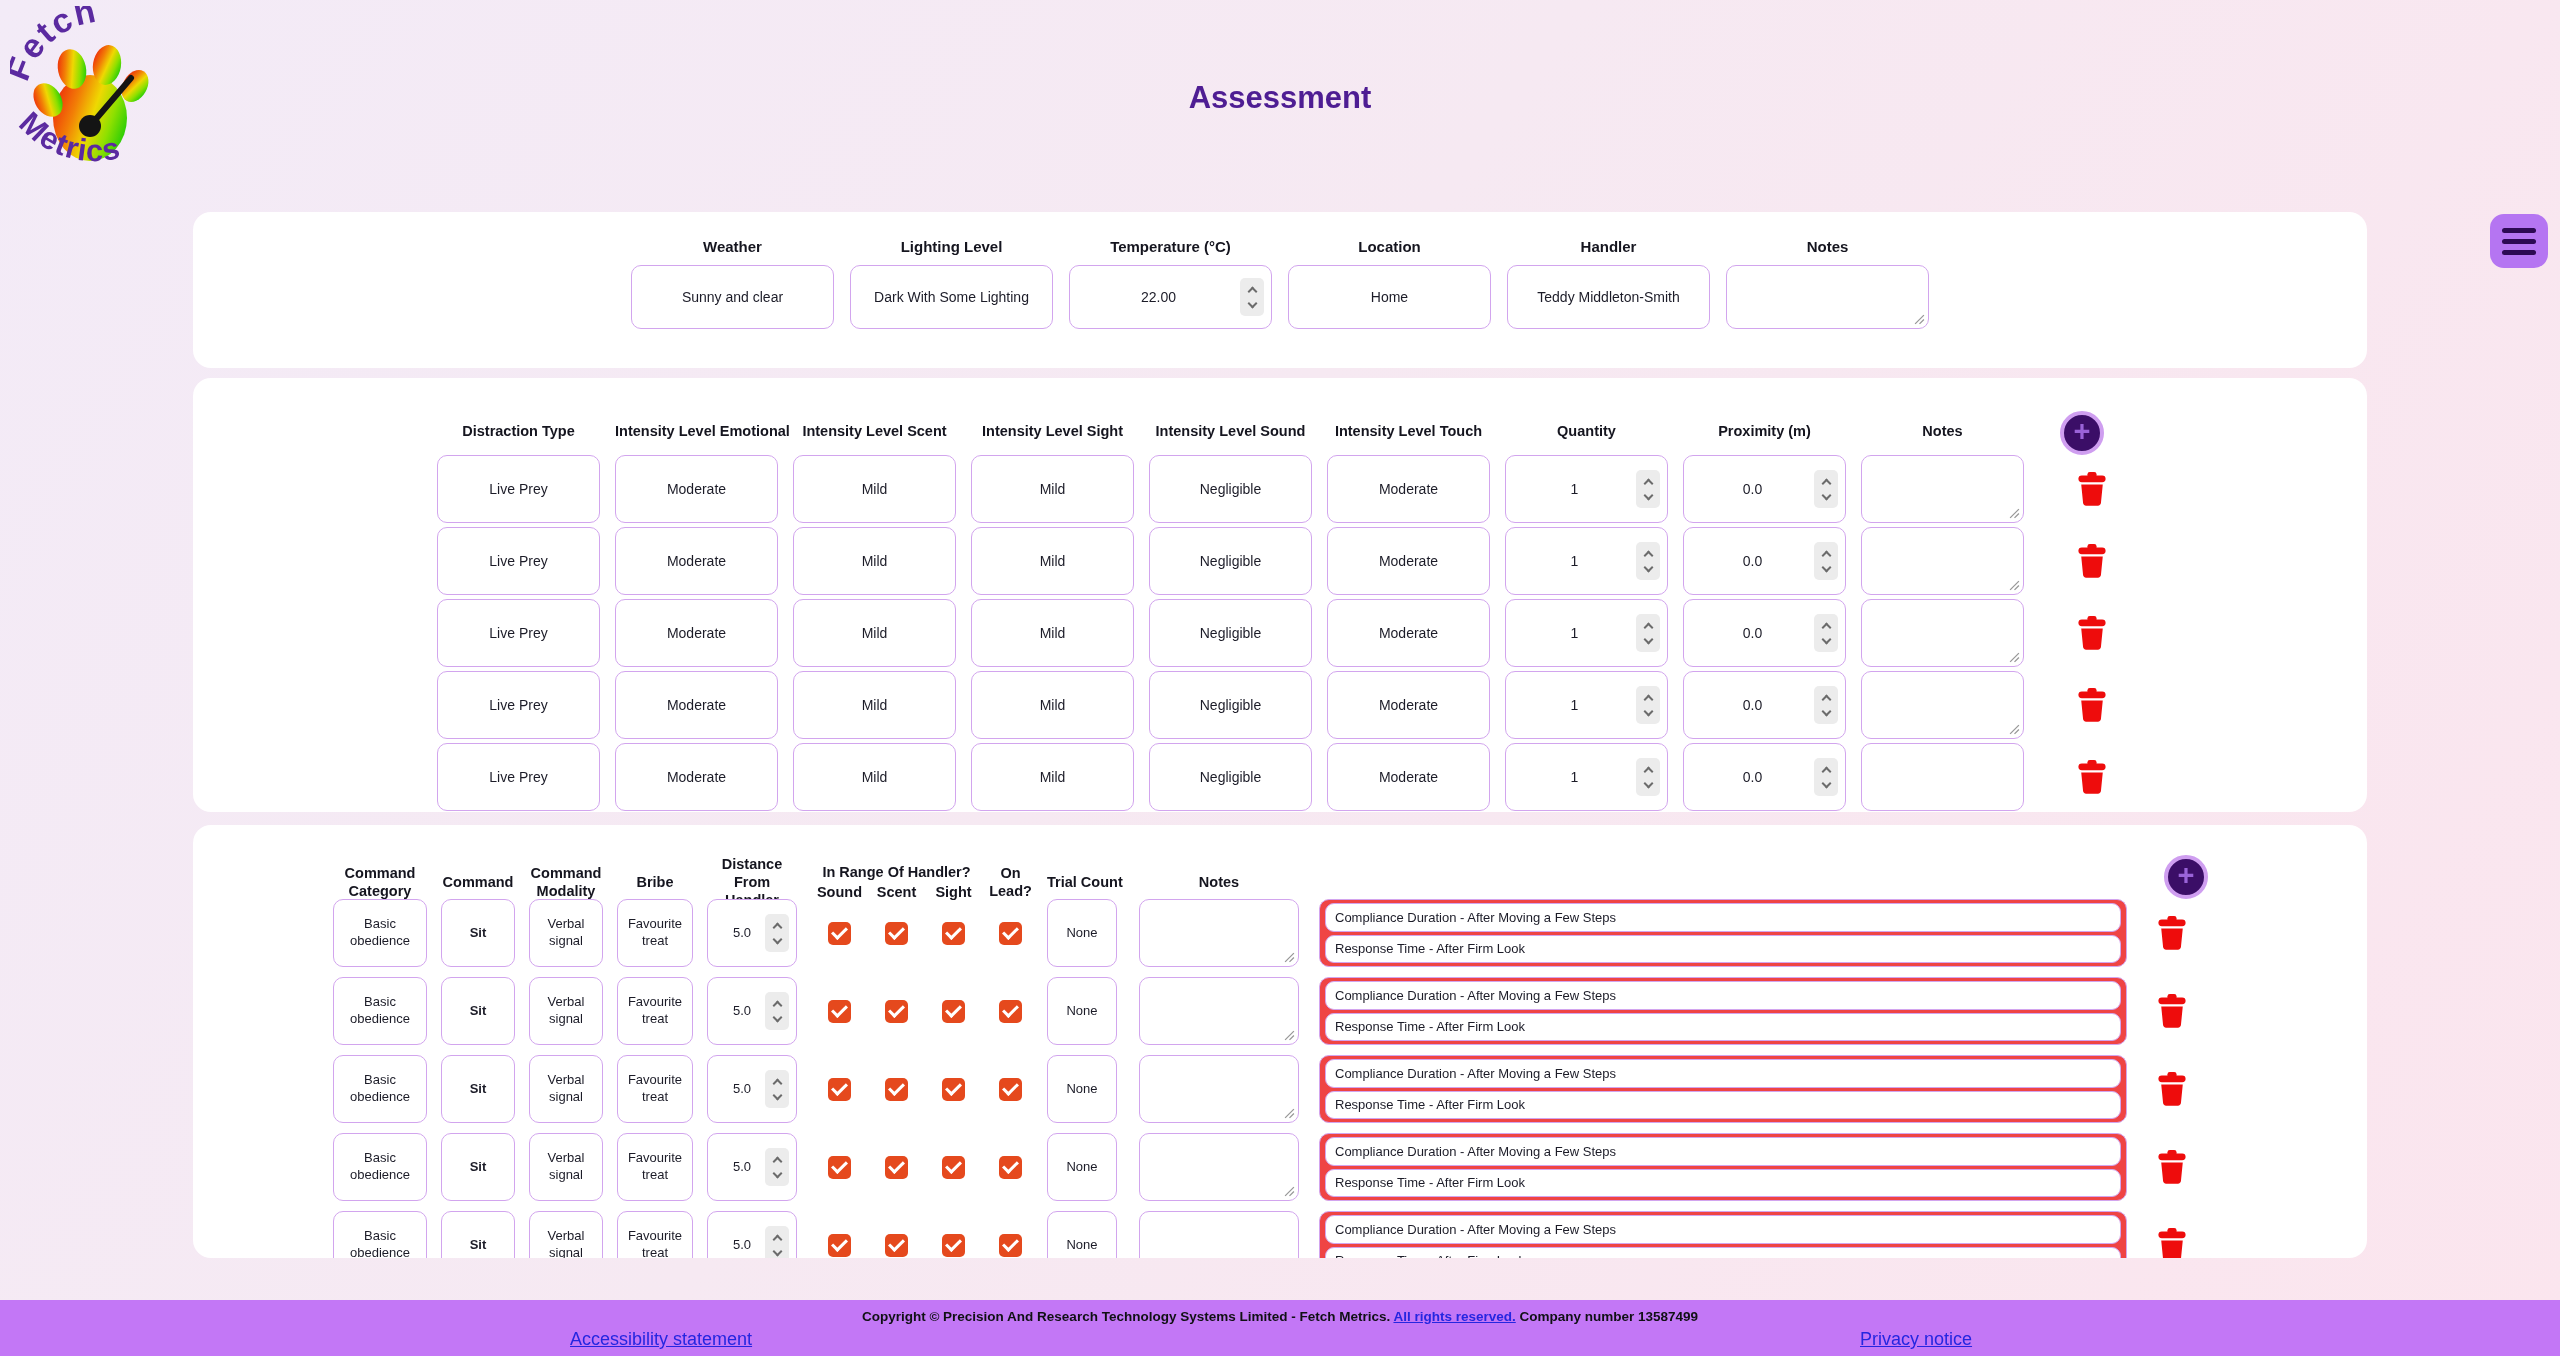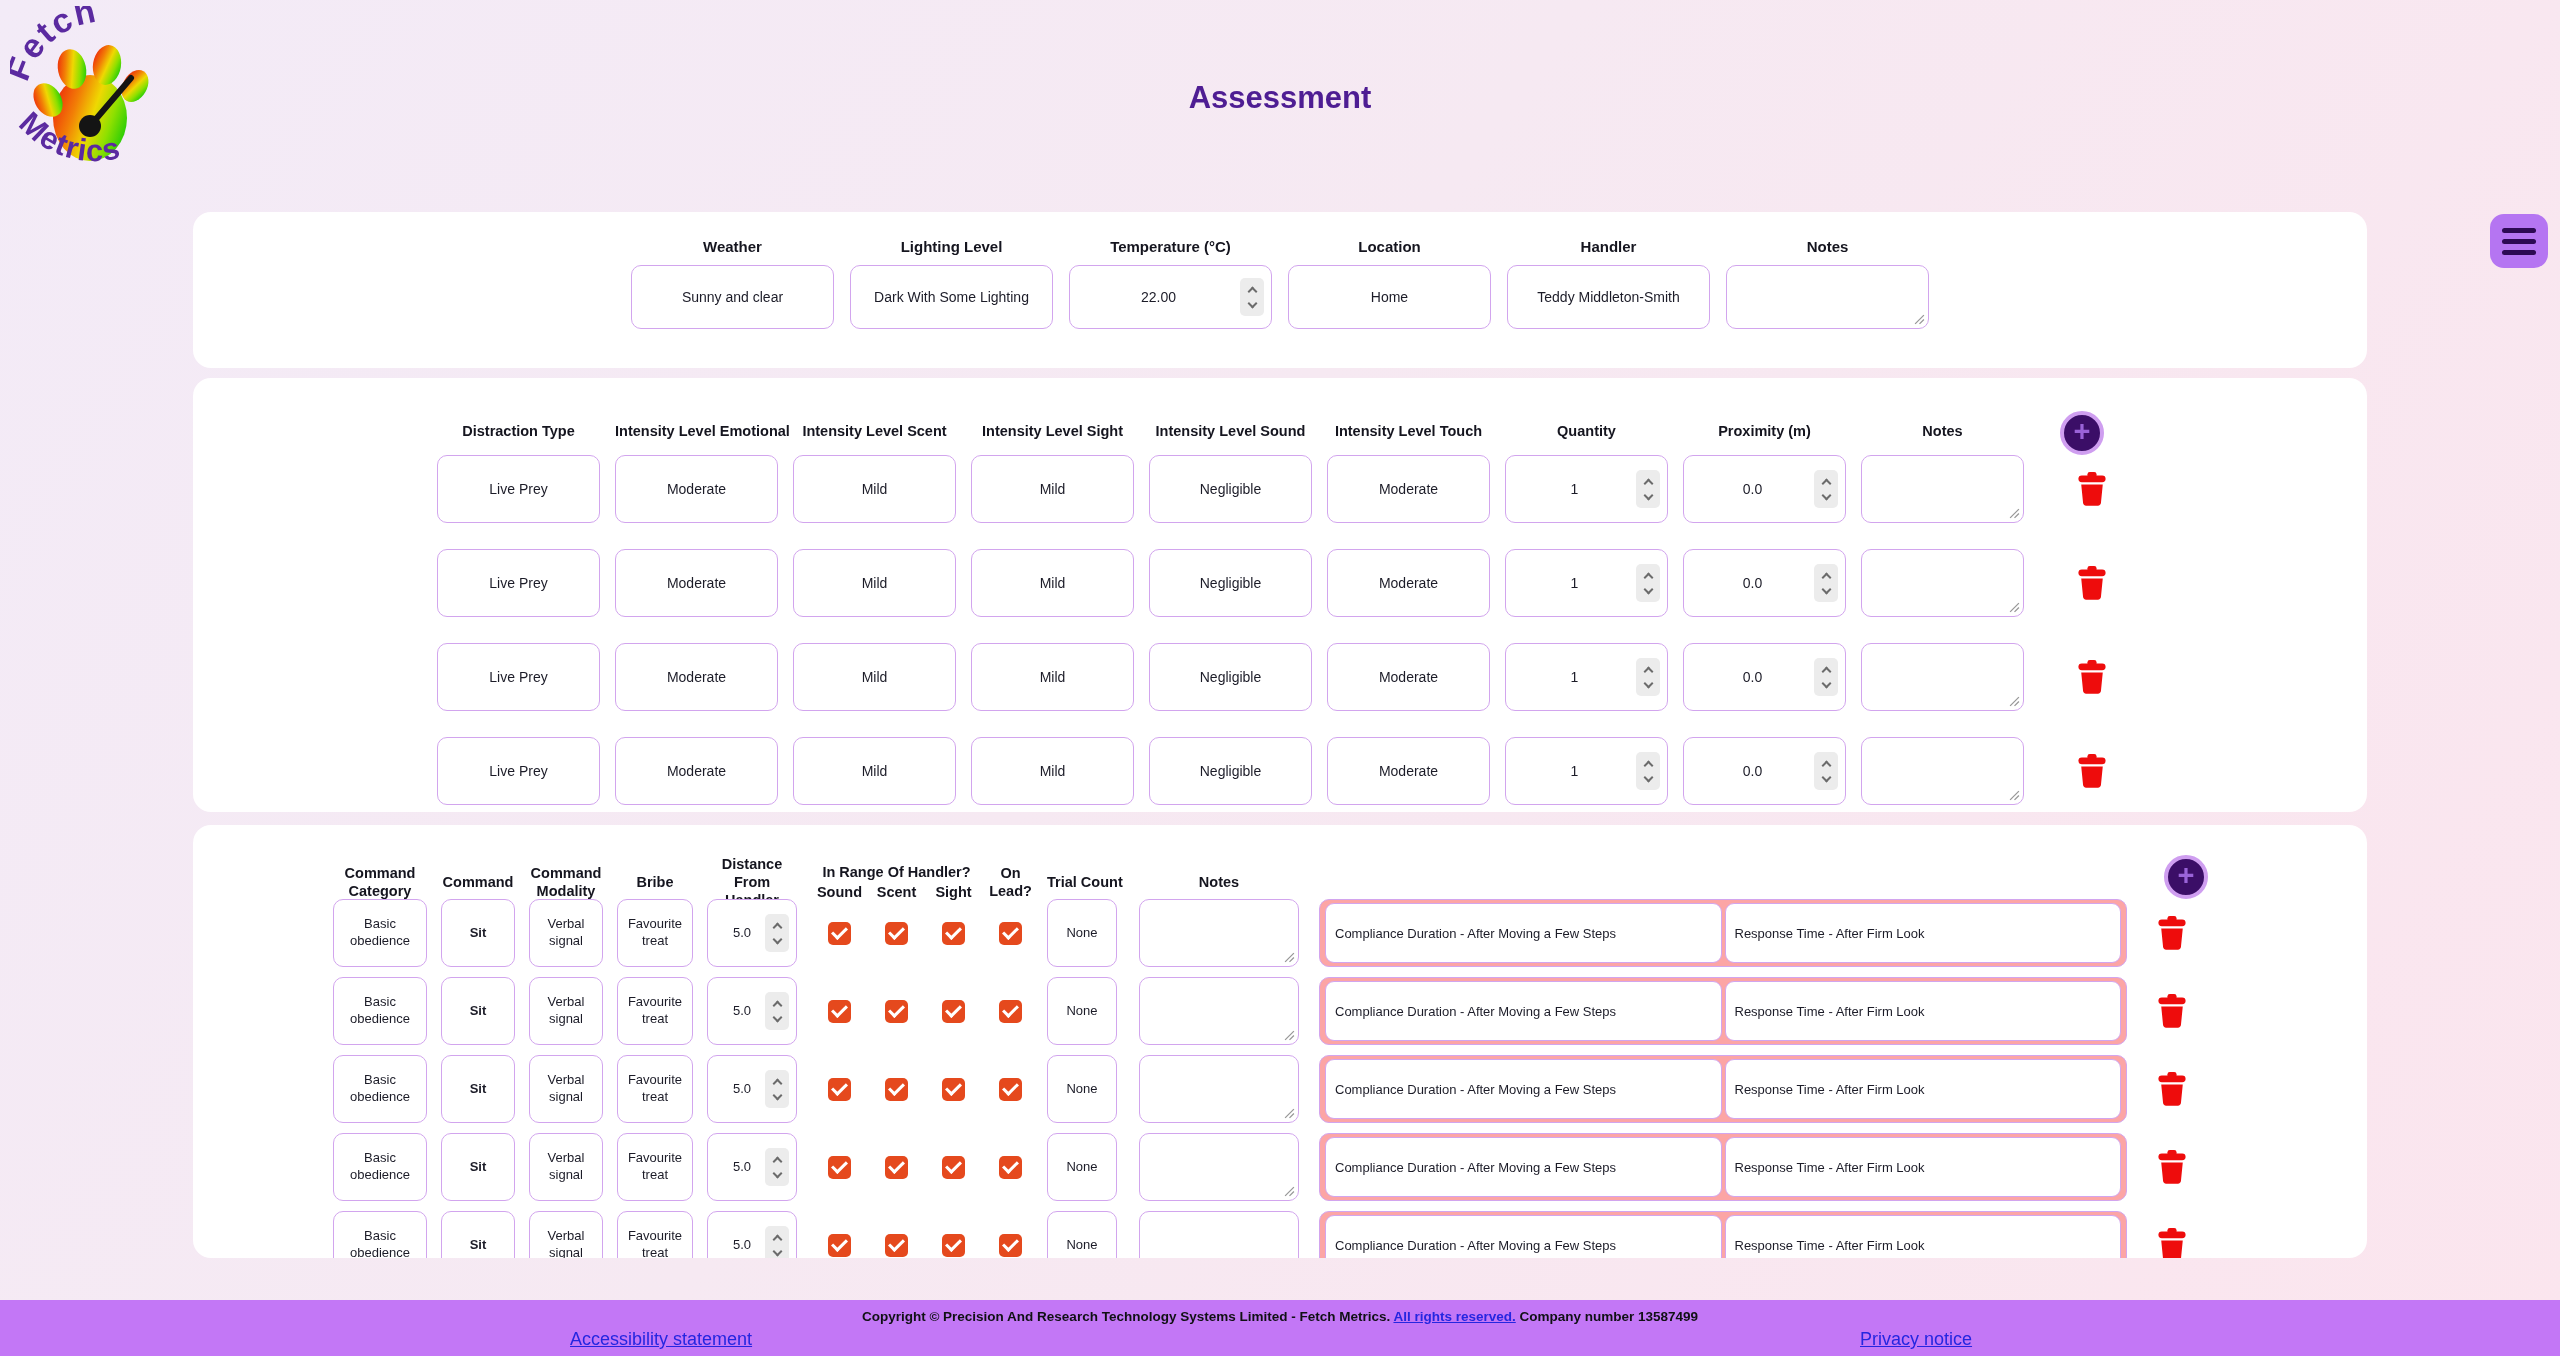--- a/index.html
+++ b/index.html
@@ -47,21 +47,21 @@
     display:flex;align-items:center;justify-content:center;line-height:1;cursor:pointer;padding:0 0 3px 0;}
   #card-distractions .add-btn{left:1867px;top:33px;}
   #card-commands .add-btn{left:1971px;top:30px;}
 
   .trash-btn{background:none;border:none;padding:0;cursor:pointer;line-height:0;}
 
   
   .d-header{position:absolute;top:45px;left:244px;display:flex;gap:15px;}
   .d-header .hcell{width:163px;text-align:center;font-size:14.5px;font-weight:bold;
     color:#15151f;white-space:nowrap;}
-  .d-rows{position:absolute;top:77px;left:244px;display:flex;flex-direction:column;gap:26px;}
+  .d-rows{position:absolute;top:77px;left:244px;display:flex;flex-direction:column;gap:4px;}
   .d-row{display:flex;gap:15px;align-items:center;}
   .d-row .input-box{width:163px;height:68px;}
   .d-row .trash-btn{margin-left:38px;}
 
   
   .c-header{position:absolute;top:30px;left:140px;display:flex;align-items:center;}
   .c-header .hcell{text-align:center;font-size:14.5px;font-weight:bold;color:#15151f;line-height:1.25;}
   .c-rows{position:absolute;top:74px;left:140px;display:flex;flex-direction:column;gap:10px;}
   .c-row{display:flex;align-items:center;}
   .w-cat{width:94px;margin-right:14px;}
@@ -79,21 +79,21 @@
   .hgroup-subs{display:flex;}
   .hgroup-subs .hcell{width:57px;}
   .c-row .input-box{height:68px;font-size:13px;padding:2px;text-align:center;line-height:1.3;}
   .c-row .w-dist{padding-right:22px;}
   .c-row .w-notes{padding:8px;}
   .check-cell{width:57px;display:flex;justify-content:center;}
   .checkbox{width:23px;height:23px;background:var(--checkbox);border-radius:5px;position:relative;cursor:pointer;}
   .checkbox.checked::after{content:"";position:absolute;left:7px;top:2px;width:6px;height:12px;
     border:solid #fff;border-width:0 3px 3px 0;transform:rotate(45deg);}
   .resp-cell{width:808px;height:68px;border:1.5px solid var(--input-border);border-radius:10px;
-    padding:3px 5px;display:flex;flex-direction:row;gap:3px;background:#fca5a5;}
+    padding:3px 5px;display:flex;flex-direction:column;gap:3px;background:#ef4444;}
   .resp-line{flex:1;border:1.5px solid var(--input-border);border-radius:9px;display:flex;
     align-items:center;padding:0 9px;font-size:13px;color:#1c1c28;background:#fff;}
   .c-row .trash-btn{margin-left:30px;}
 
   .footer{position:absolute;left:0;top:1300px;width:2560px;height:56px;background:var(--footer-bg);}
   .copyright{position:absolute;top:9px;left:0;width:100%;text-align:center;font-size:13.5px;
     font-weight:bold;color:#101014;}
   .copyright .link{color:var(--link);text-decoration:underline;cursor:pointer;}
   .foot-link{position:absolute;top:29px;font-size:18px;color:var(--link);
     text-decoration:underline;cursor:pointer;}

